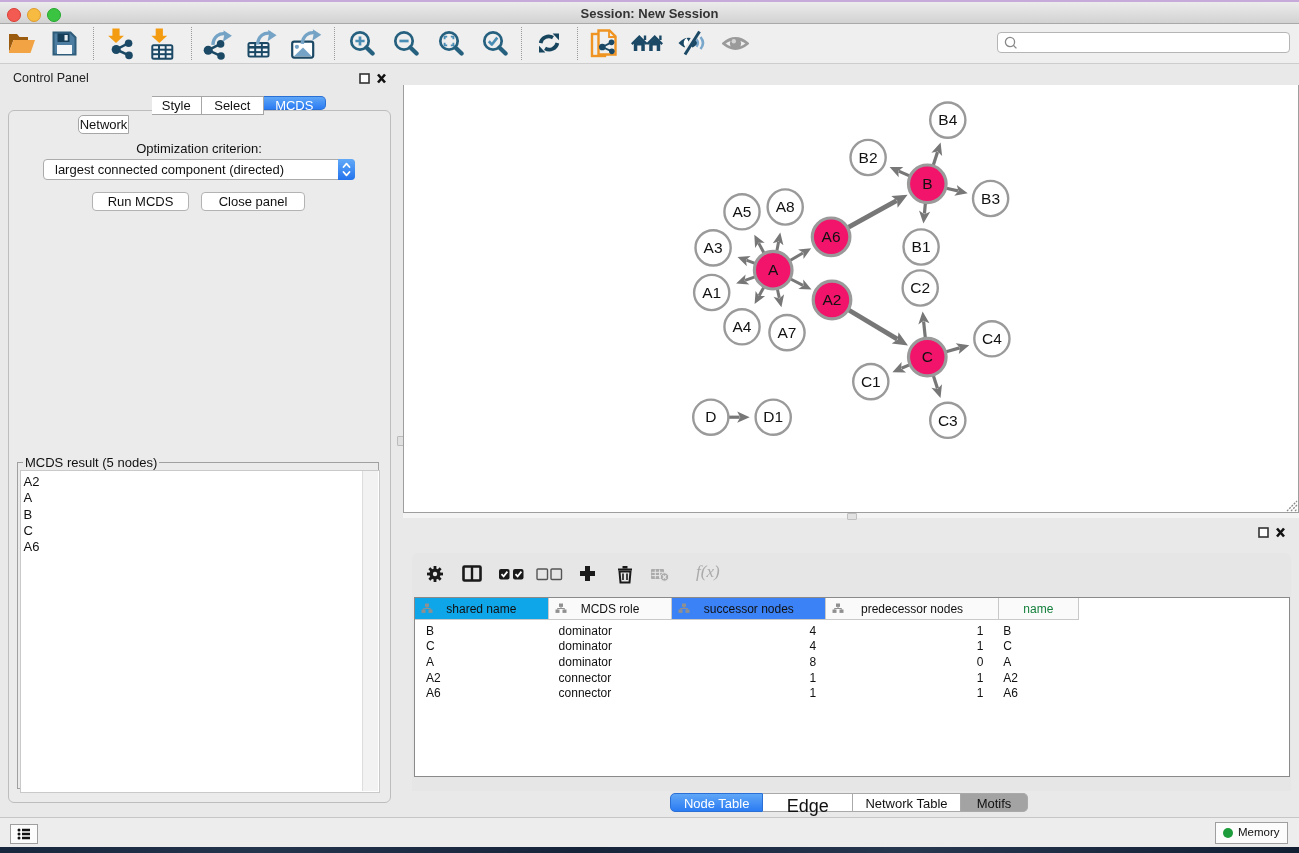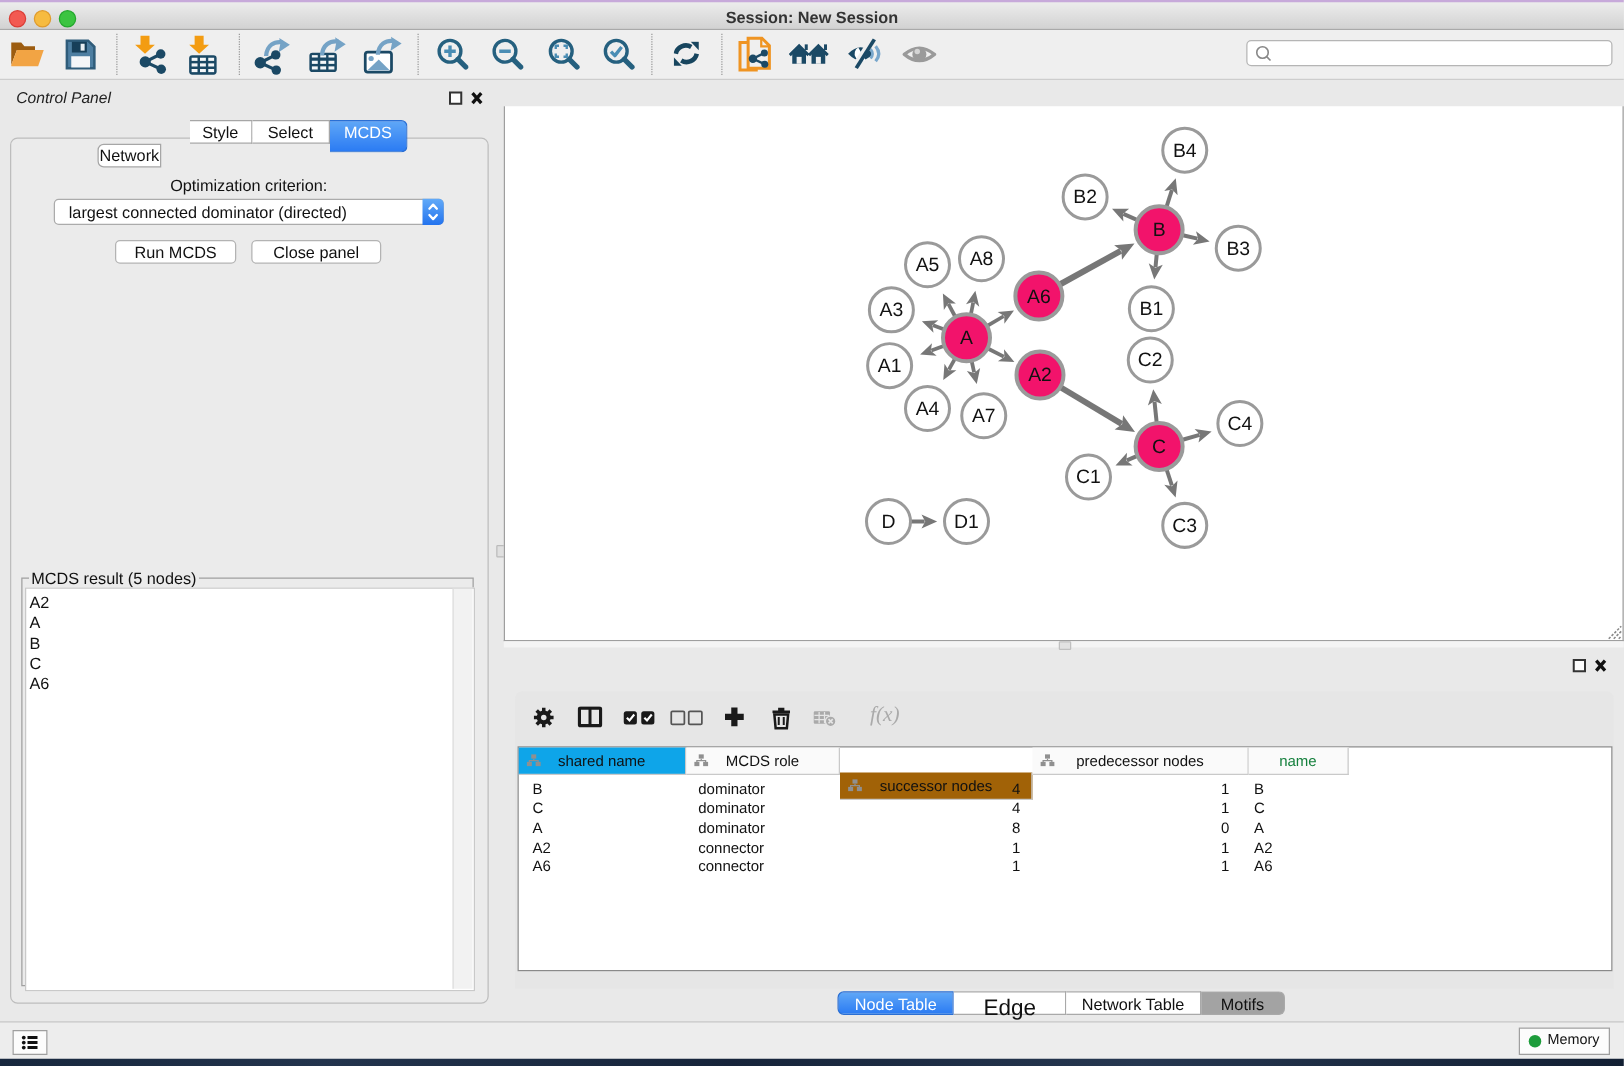--- a/index.html
+++ b/index.html
@@ -151,41 +151,41 @@
   </div>
 
 <div class="abs" style="left:997px;top:32px;width:291px;height:19px;background:#fff;
      border:1px solid #b5b5b5;border-radius:4px;">
   <svg width="16" height="16" style="position:absolute;left:5px;top:2px;">
     <circle cx="7" cy="7" r="4.6" fill="none" stroke="#888" stroke-width="1.3"></circle>
     <line x1="10.3" y1="10.3" x2="13.4" y2="13.4" stroke="#888" stroke-width="1.3"></line>
   </svg>
 </div>
 
-<div class="abs" style="left:13px;top:71px;font-size:12.5px;color:#222;font-style:italic;">Control Panel</div>
+<div class="abs" style="left:13px;top:71px;font-size:12.5px;color:#222;">Control Panel</div>
 <svg class="abs" width="34" height="14" style="left:357px;top:72px;">
   <rect x="3" y="2" width="9" height="9" fill="#fdfdfd" stroke="#333" stroke-width="1.6"></rect>
   <path d="M21 2.5 L28 10.5 M28 2.5 L21 10.5" stroke="#111" stroke-width="2.6"></path>
 </svg>
 
 <div class="abs" style="left:8px;top:110px;width:381px;height:691px;background:#ebebeb;
      border:1px solid #bdbdbd;border-radius:6px;"></div>
 
 <div class="abs" id="ctltabs" style="left:78px;top:96px;height:18px;">
     <div class="abs" style="box-sizing:border-box;left:0px;top:0;width:51px;height:18.5px;background:#fff;color:#111;border:1px solid #a6a6a6;border-radius:5px 0 0 5px;text-align:center;font-size:13px;padding-top:1px;margin-top:19px;">Network</div>
     <div class="abs" style="box-sizing:border-box;left:73.5px;top:0;width:50.5px;height:18.5px;background:#fff;color:#111;border:1px solid #a6a6a6;border-left:none;text-align:center;font-size:13px;padding-top:1px;">Style</div>
     <div class="abs" style="box-sizing:border-box;left:124px;top:0;width:61.60000000000002px;height:18.5px;background:#fff;color:#111;border:1px solid #a6a6a6;border-left:none;text-align:center;font-size:13px;padding-top:1px;">Select</div>
-    <div class="abs" style="box-sizing:border-box;left:185.60000000000002px;top:0;width:62.39999999999998px;height:26px;background:linear-gradient(#5fa7f7,#2b7bf3);color:#fff;border:1px solid #2a6fd4;border-left:none;border-radius:0 5px 5px 0;text-align:center;font-size:13px;padding-top:1px;">MCDS</div>
+    <div class="abs" style="box-sizing:border-box;left:185.60000000000002px;top:0;width:62.39999999999998px;height:14px;background:linear-gradient(#5fa7f7,#2b7bf3);color:#fff;border:1px solid #2a6fd4;border-left:none;border-radius:0 5px 5px 0;text-align:center;font-size:13px;padding-top:1px;">MCDS</div>
   </div>
 
 <div class="abs" style="left:8px;top:141px;width:382px;text-align:center;font-size:13px;color:#111;">Optimization criterion:</div>
 
 <div class="abs" style="left:43px;top:159px;width:310px;height:19px;background:#fff;
      border:1px solid #ababab;border-radius:4px;">
-  <div class="abs" style="left:11px;top:2px;font-size:13px;color:#111;">largest connected dominator (directed)</div>
+  <div class="abs" style="left:11px;top:2px;font-size:13px;color:#111;">largest connected component (directed)</div>
   <div class="abs" style="right:-1px;top:-1px;width:17px;height:21px;border-radius:0 4px 4px 0;
        background:linear-gradient(#62aaf8,#2373ee);">
     <svg width="17" height="21">
       <path d="M5.5 8 L8.5 4.7 L11.5 8" fill="none" stroke="#fff" stroke-width="1.8" stroke-linecap="round" stroke-linejoin="round"></path>
       <path d="M5.5 13 L8.5 16.3 L11.5 13" fill="none" stroke="#fff" stroke-width="1.8" stroke-linecap="round" stroke-linejoin="round"></path>
     </svg>
   </div>
 </div>
 
 <div class="abs" style="left:92px;top:192px;width:95px;height:16px;background:#fff;border:1px solid #b3b3b3;
@@ -364,21 +364,21 @@
       </div>
       <div class="abs" style="left:133.7px;top:0;width:122.60000000000002px;height:21px;background:#fafafa;border-right:1px solid #c9c9c9;border-bottom:1px solid #c9c9c9;">
         <svg width="12" height="11" style="position:absolute;left:6px;top:5px;">
           <rect x="4" y="0.5" width="4" height="3.4" fill="#909090"></rect>
           <rect x="0.5" y="6.5" width="4" height="3.4" fill="#909090"></rect>
           <rect x="7.5" y="6.5" width="4" height="3.4" fill="#909090"></rect>
           <path d="M6 4 V5.5 M2.5 6.5 V5.5 H9.5 V6.5" fill="none" stroke="#909090" stroke-width="1"></path>
         </svg>
         <div style="position:absolute;left:0;width:100%;top:4px;text-align:center;font-size:12px;color:#111;">MCDS role</div>
       </div>
-      <div class="abs" style="left:257.3px;top:0;width:153.09999999999997px;height:21px;background:#a16207;border-right:1px solid #c9c9c9;border-bottom:1px solid #c9c9c9;margin-top:20px;">
+      <div class="abs" style="left:257.3px;top:0;width:153.09999999999997px;height:21px;background:#3b82f6;border-right:1px solid #c9c9c9;border-bottom:1px solid #c9c9c9;">
         <svg width="12" height="11" style="position:absolute;left:6px;top:5px;">
           <rect x="4" y="0.5" width="4" height="3.4" fill="#909090"></rect>
           <rect x="0.5" y="6.5" width="4" height="3.4" fill="#909090"></rect>
           <rect x="7.5" y="6.5" width="4" height="3.4" fill="#909090"></rect>
           <path d="M6 4 V5.5 M2.5 6.5 V5.5 H9.5 V6.5" fill="none" stroke="#909090" stroke-width="1"></path>
         </svg>
         <div style="position:absolute;left:0;width:100%;top:4px;text-align:center;font-size:12px;color:#111;">successor nodes</div>
       </div>
       <div class="abs" style="left:411.4px;top:0;width:171.30000000000007px;height:21px;background:#fafafa;border-right:1px solid #c9c9c9;border-bottom:1px solid #c9c9c9;">
         <svg width="12" height="11" style="position:absolute;left:6px;top:5px;">

